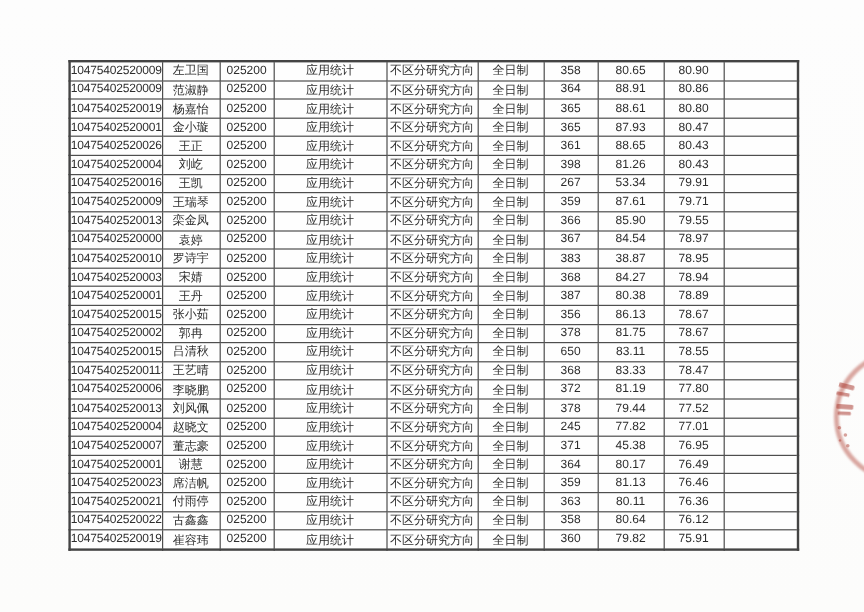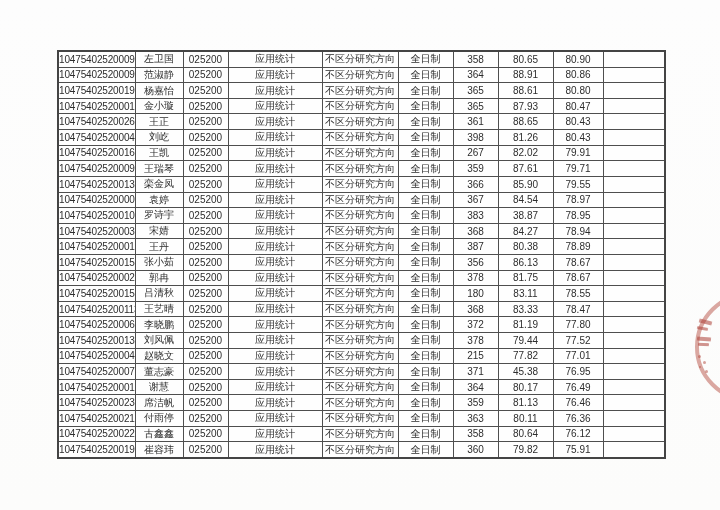--- a/index.html
+++ b/index.html
@@ -168,21 +168,21 @@
           <td class="c-blank"></td>
         </tr>
         <tr>
           <td class="c-id">104754025200162</td>
           <td class="c-name">王凯</td>
           <td class="c-code">025200</td>
           <td class="c-major">应用统计</td>
           <td class="c-direction">不区分研究方向</td>
           <td class="c-mode">全日制</td>
           <td class="c-s1">267</td>
-          <td class="c-s2">82.02</td>
+          <td class="c-s2">53.34</td>
           <td class="c-s3">79.91</td>
           <td class="c-blank"></td>
         </tr>
         <tr>
           <td class="c-id">104754025200092</td>
           <td class="c-name">王瑞琴</td>
           <td class="c-code">025200</td>
           <td class="c-major">应用统计</td>
           <td class="c-direction">不区分研究方向</td>
           <td class="c-mode">全日制</td>
@@ -275,21 +275,21 @@
           <td class="c-s3">78.67</td>
           <td class="c-blank"></td>
         </tr>
         <tr>
           <td class="c-id">104754025200158</td>
           <td class="c-name">吕清秋</td>
           <td class="c-code">025200</td>
           <td class="c-major">应用统计</td>
           <td class="c-direction">不区分研究方向</td>
           <td class="c-mode">全日制</td>
-          <td class="c-s1">180</td>
+          <td class="c-s1">650</td>
           <td class="c-s2">83.11</td>
           <td class="c-s3">78.55</td>
           <td class="c-blank"></td>
         </tr>
         <tr>
           <td class="c-id">104754025200113</td>
           <td class="c-name">王艺晴</td>
           <td class="c-code">025200</td>
           <td class="c-major">应用统计</td>
           <td class="c-direction">不区分研究方向</td>
@@ -323,21 +323,21 @@
           <td class="c-s3">77.52</td>
           <td class="c-blank"></td>
         </tr>
         <tr>
           <td class="c-id">104754025200040</td>
           <td class="c-name">赵晓文</td>
           <td class="c-code">025200</td>
           <td class="c-major">应用统计</td>
           <td class="c-direction">不区分研究方向</td>
           <td class="c-mode">全日制</td>
-          <td class="c-s1">215</td>
+          <td class="c-s1">245</td>
           <td class="c-s2">77.82</td>
           <td class="c-s3">77.01</td>
           <td class="c-blank"></td>
         </tr>
         <tr>
           <td class="c-id">104754025200077</td>
           <td class="c-name">董志豪</td>
           <td class="c-code">025200</td>
           <td class="c-major">应用统计</td>
           <td class="c-direction">不区分研究方向</td>

